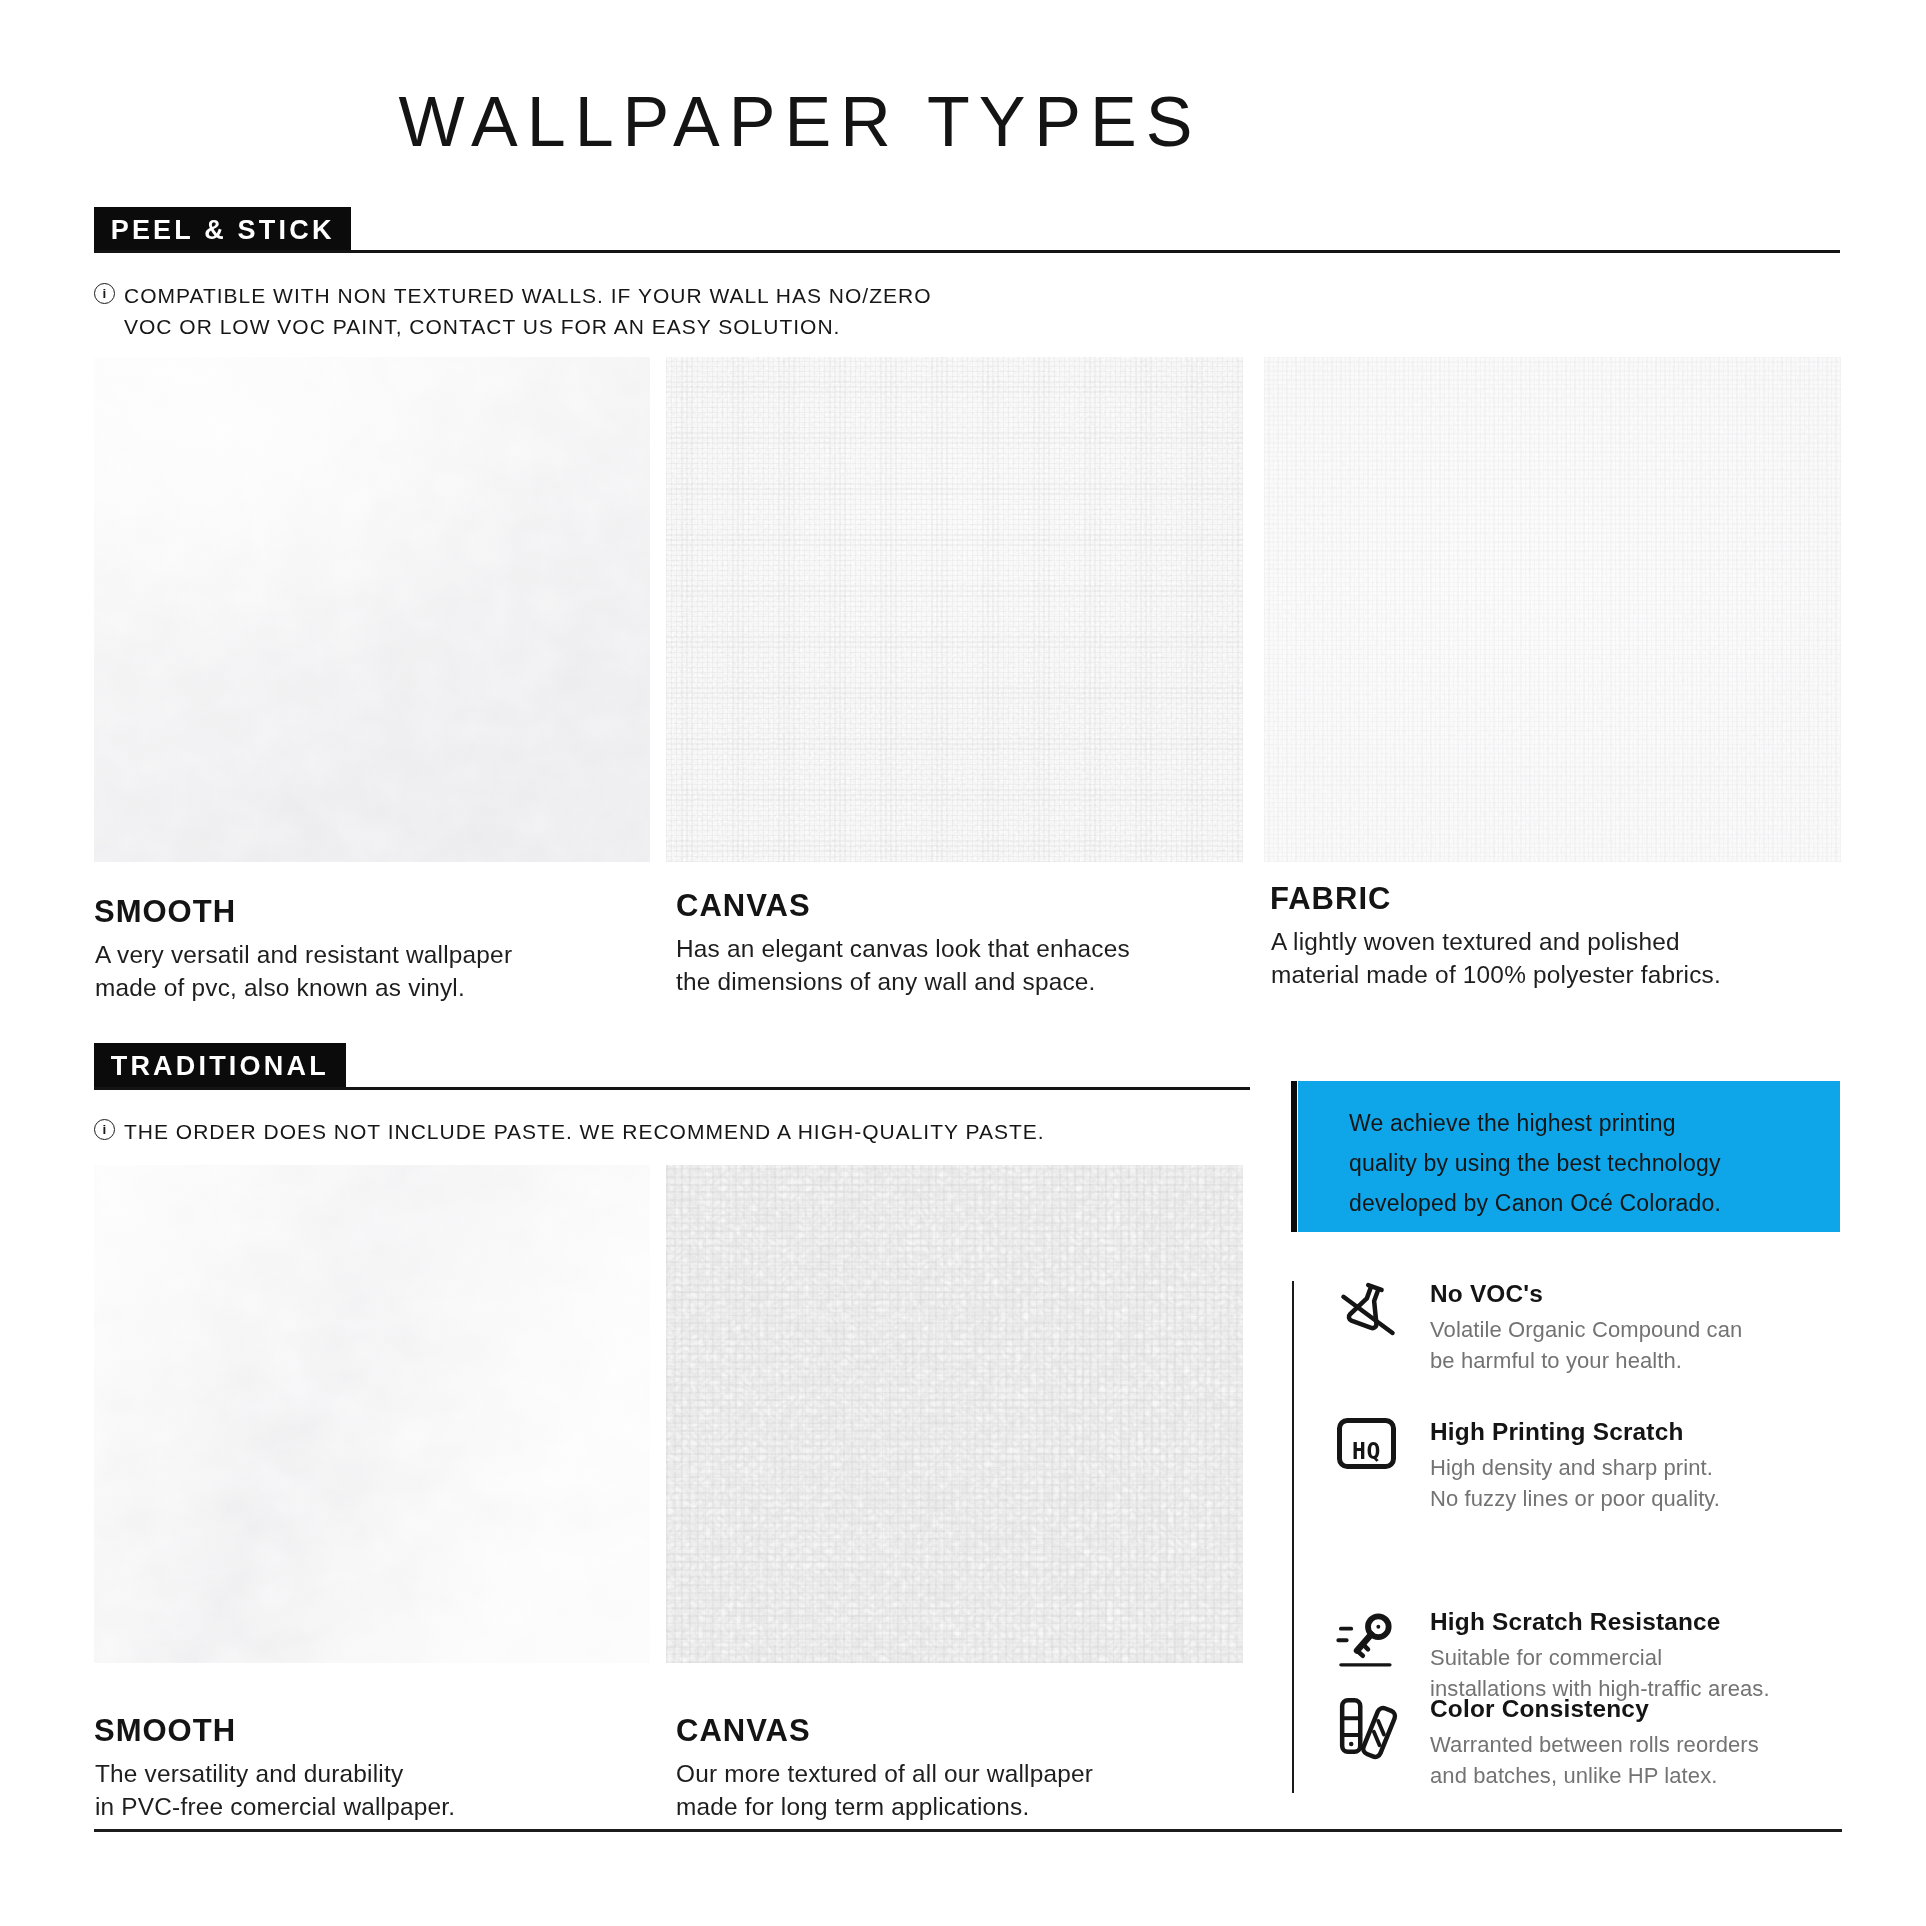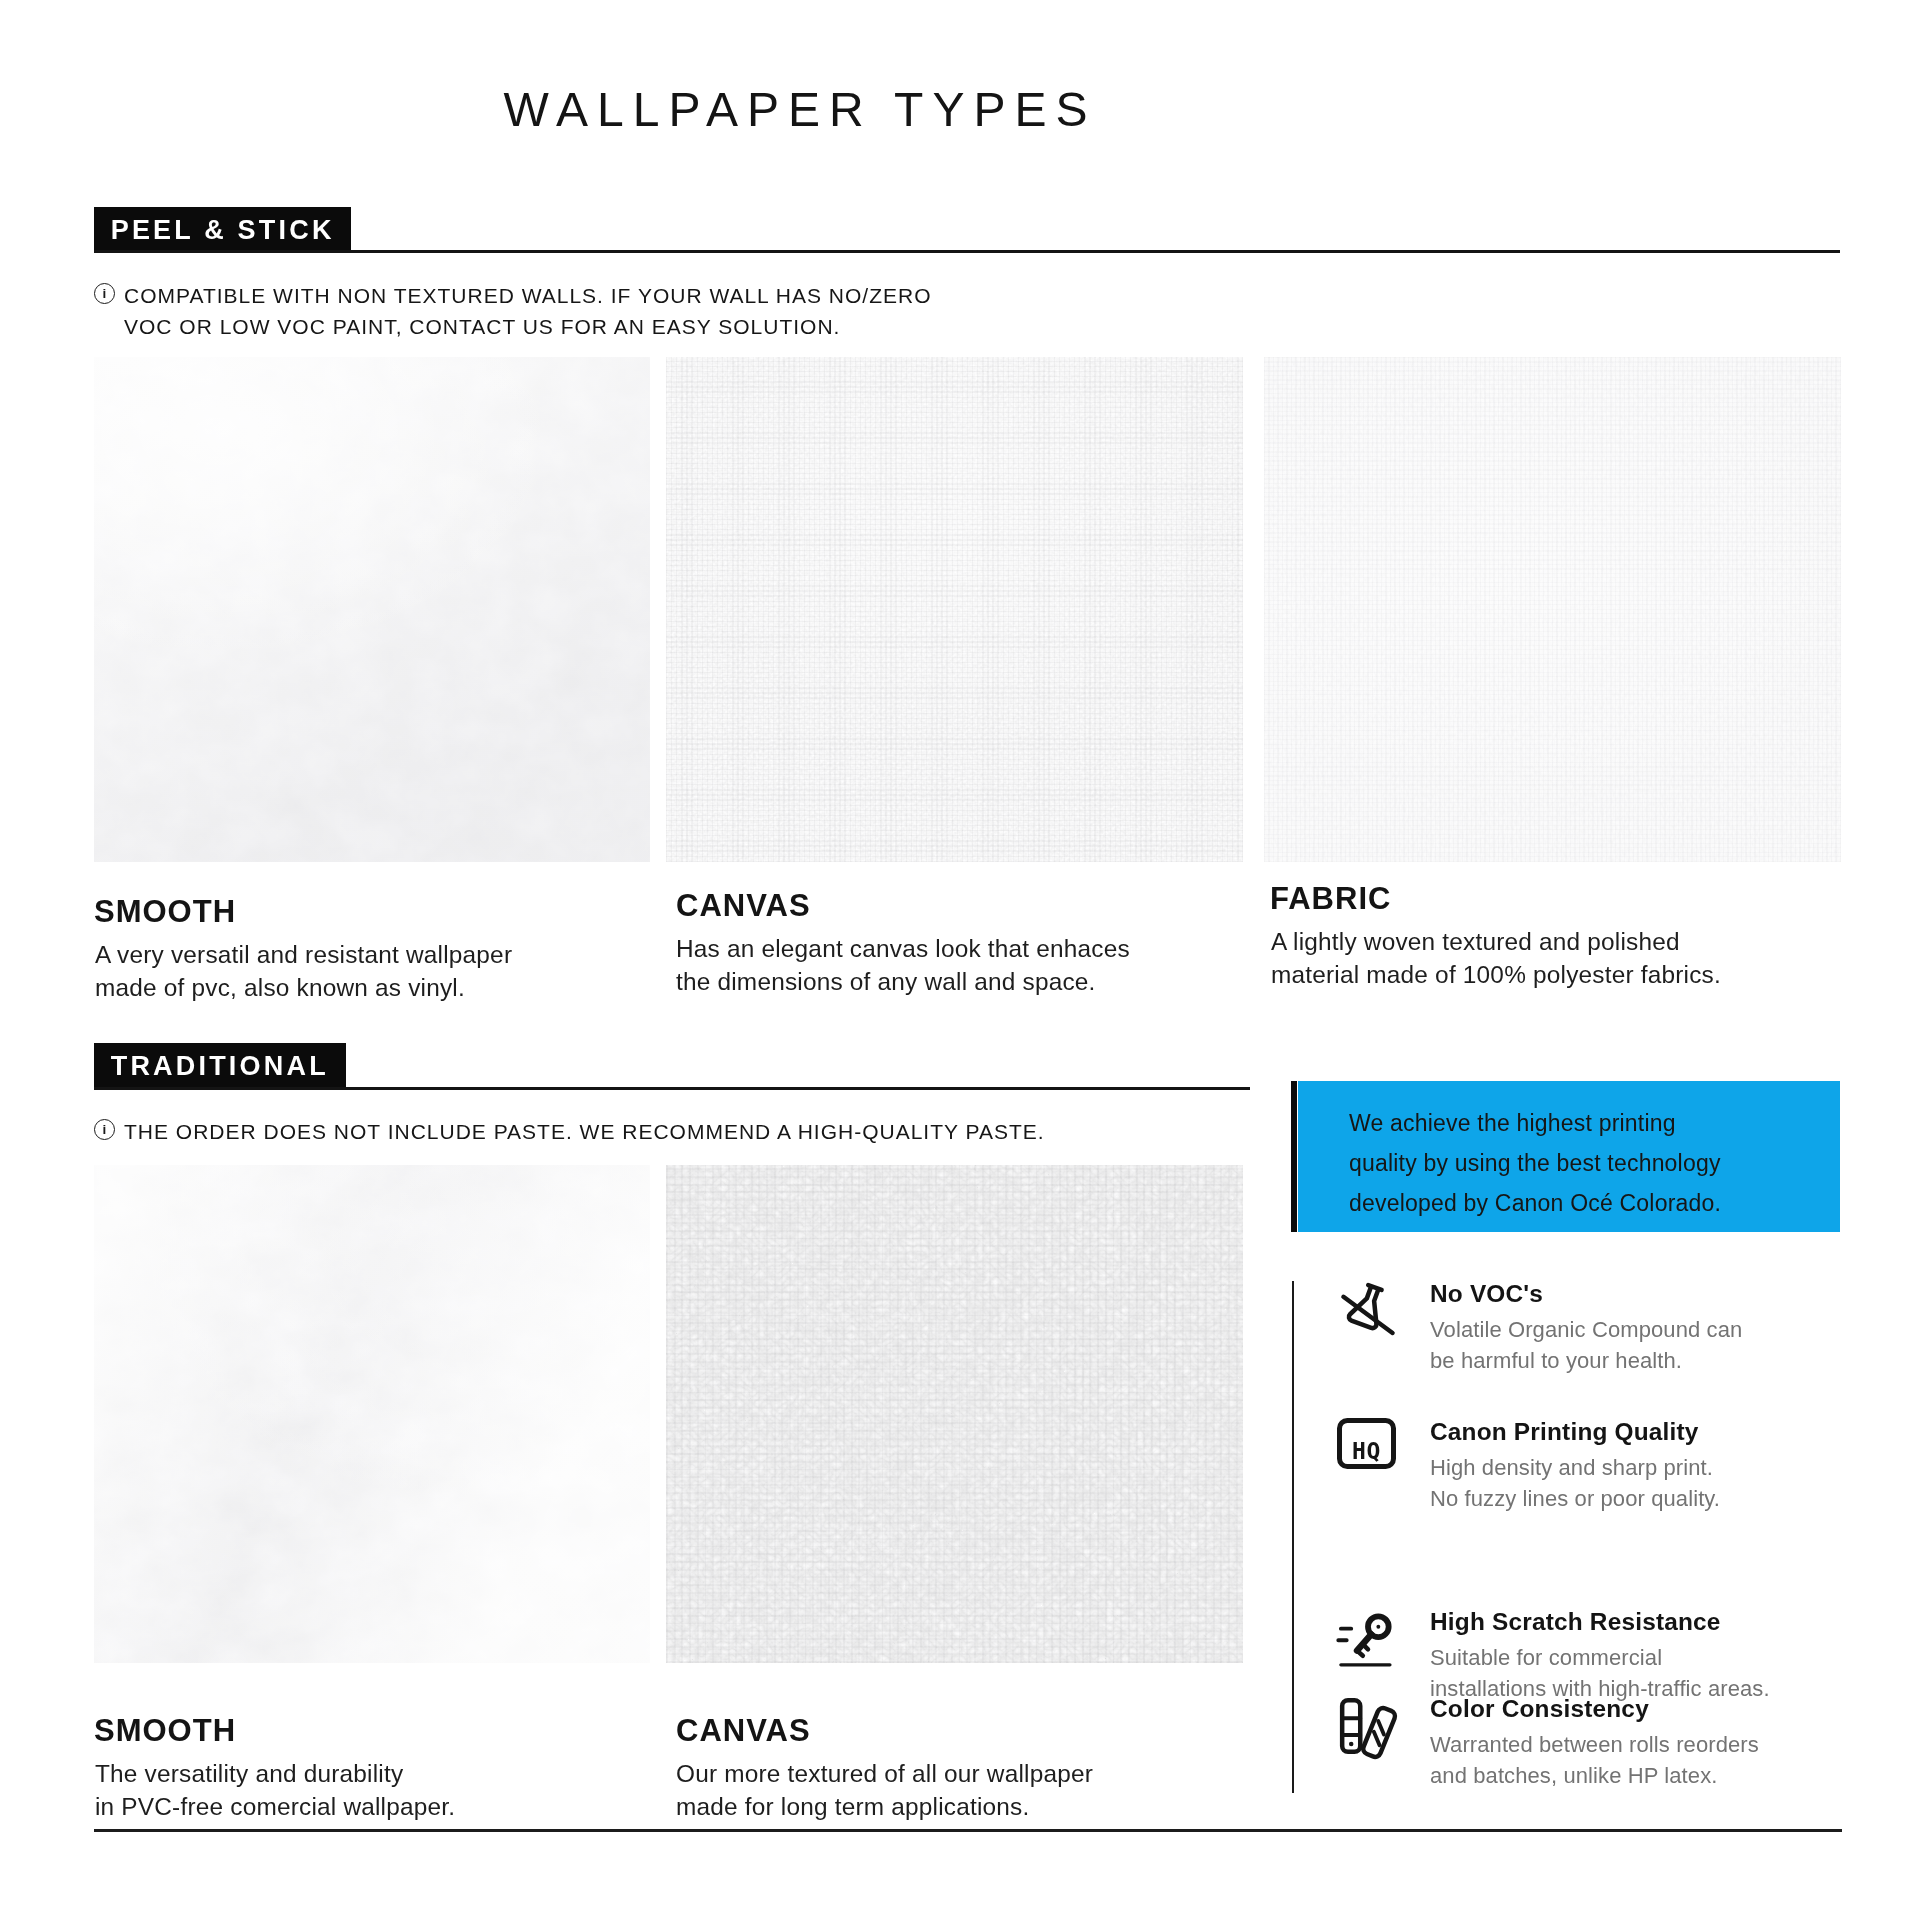--- a/index.html
+++ b/index.html
@@ -1,20 +1,20 @@
 <!DOCTYPE html>
 <html style="font-size:10.3px"><head>
 <meta charset="utf-8">
 <style>
   html,body{margin:0;padding:0;background:#ffffff;}
   .page{position:relative;width:1926px;height:1926px;background:#ffffff;overflow:hidden;
         font-family:"Liberation Sans", sans-serif;color:#161616;}
 
   .page-title{position:absolute;left:800px;top:82px;transform:translateX(-50%);
-              font-size:48px;font-weight:500;letter-spacing:9px;color:#141414;white-space:nowrap;}
+              font-size:70px;font-weight:500;letter-spacing:9px;color:#141414;white-space:nowrap;}
 
   .sec-label{position:absolute;background:#0b0b0b;color:#ffffff;font-size:27px;font-weight:600;
              letter-spacing:3.2px;line-height:46px;height:46px;padding:0 16.7px;white-space:nowrap;}
   .rule{position:absolute;background:#141414;}
 
   .note{position:absolute;left:94px;display:flex;gap:9px;align-items:flex-start;}
   .info-icon{width:19px;height:19px;border:1.9px solid #1a1a1a;border-radius:50%;flex:none;
              display:flex;align-items:center;justify-content:center;margin-top:2.6px;
              font-size:13.5px;font-weight:700;color:#1a1a1a;}
   .note-text{font-size:21px;letter-spacing:1px;line-height:31px;color:#161616;}
@@ -227,21 +227,21 @@
     </div>
   </div>
 
   <div class="feature" style="top:1417px;">
     <div class="f-icon">
       <div class="hq-badge">
           <span>HQ</span>
         </div>
     </div>
     <div class="f-text">
-      <div class="f-title">Canon Printing Quality</div>
+      <div class="f-title">High Printing Scratch</div>
       <div class="f-line">High density and sharp print.</div>
       <div class="f-line">No fuzzy lines or poor quality.</div>
     </div>
   </div>
 
   <div class="feature" style="top:1607px;">
     <div class="f-icon">
       <svg viewBox="0 0 96 96" fill="none" stroke="#151515" stroke-linecap="round" stroke-linejoin="round">
         <circle cx="64" cy="29" r="16" stroke-width="9"></circle>
         <circle cx="64" cy="29" r="3" fill="#151515" stroke="none"></circle>

